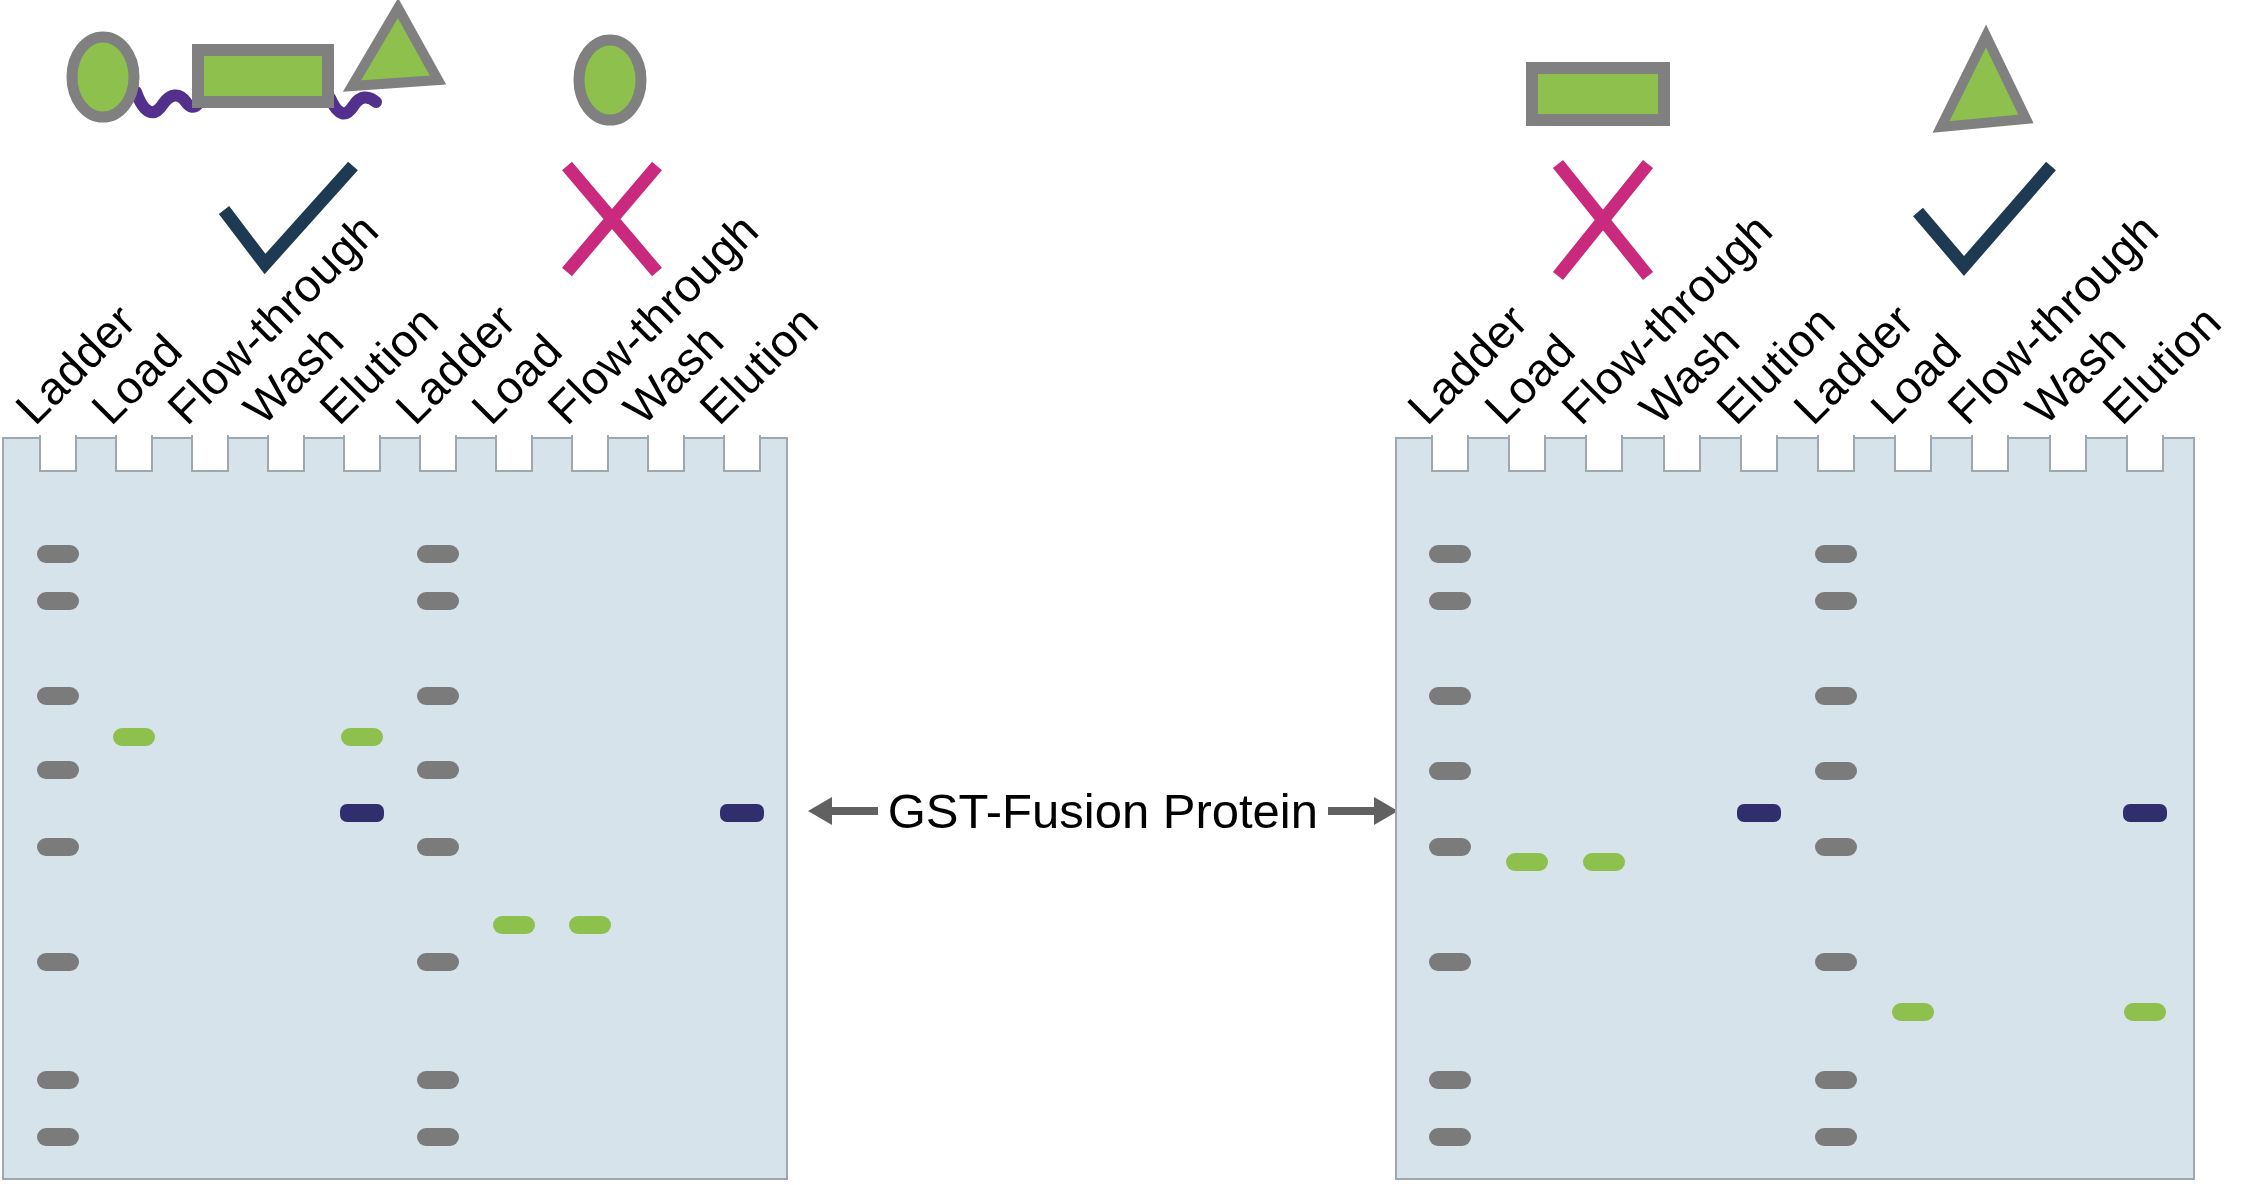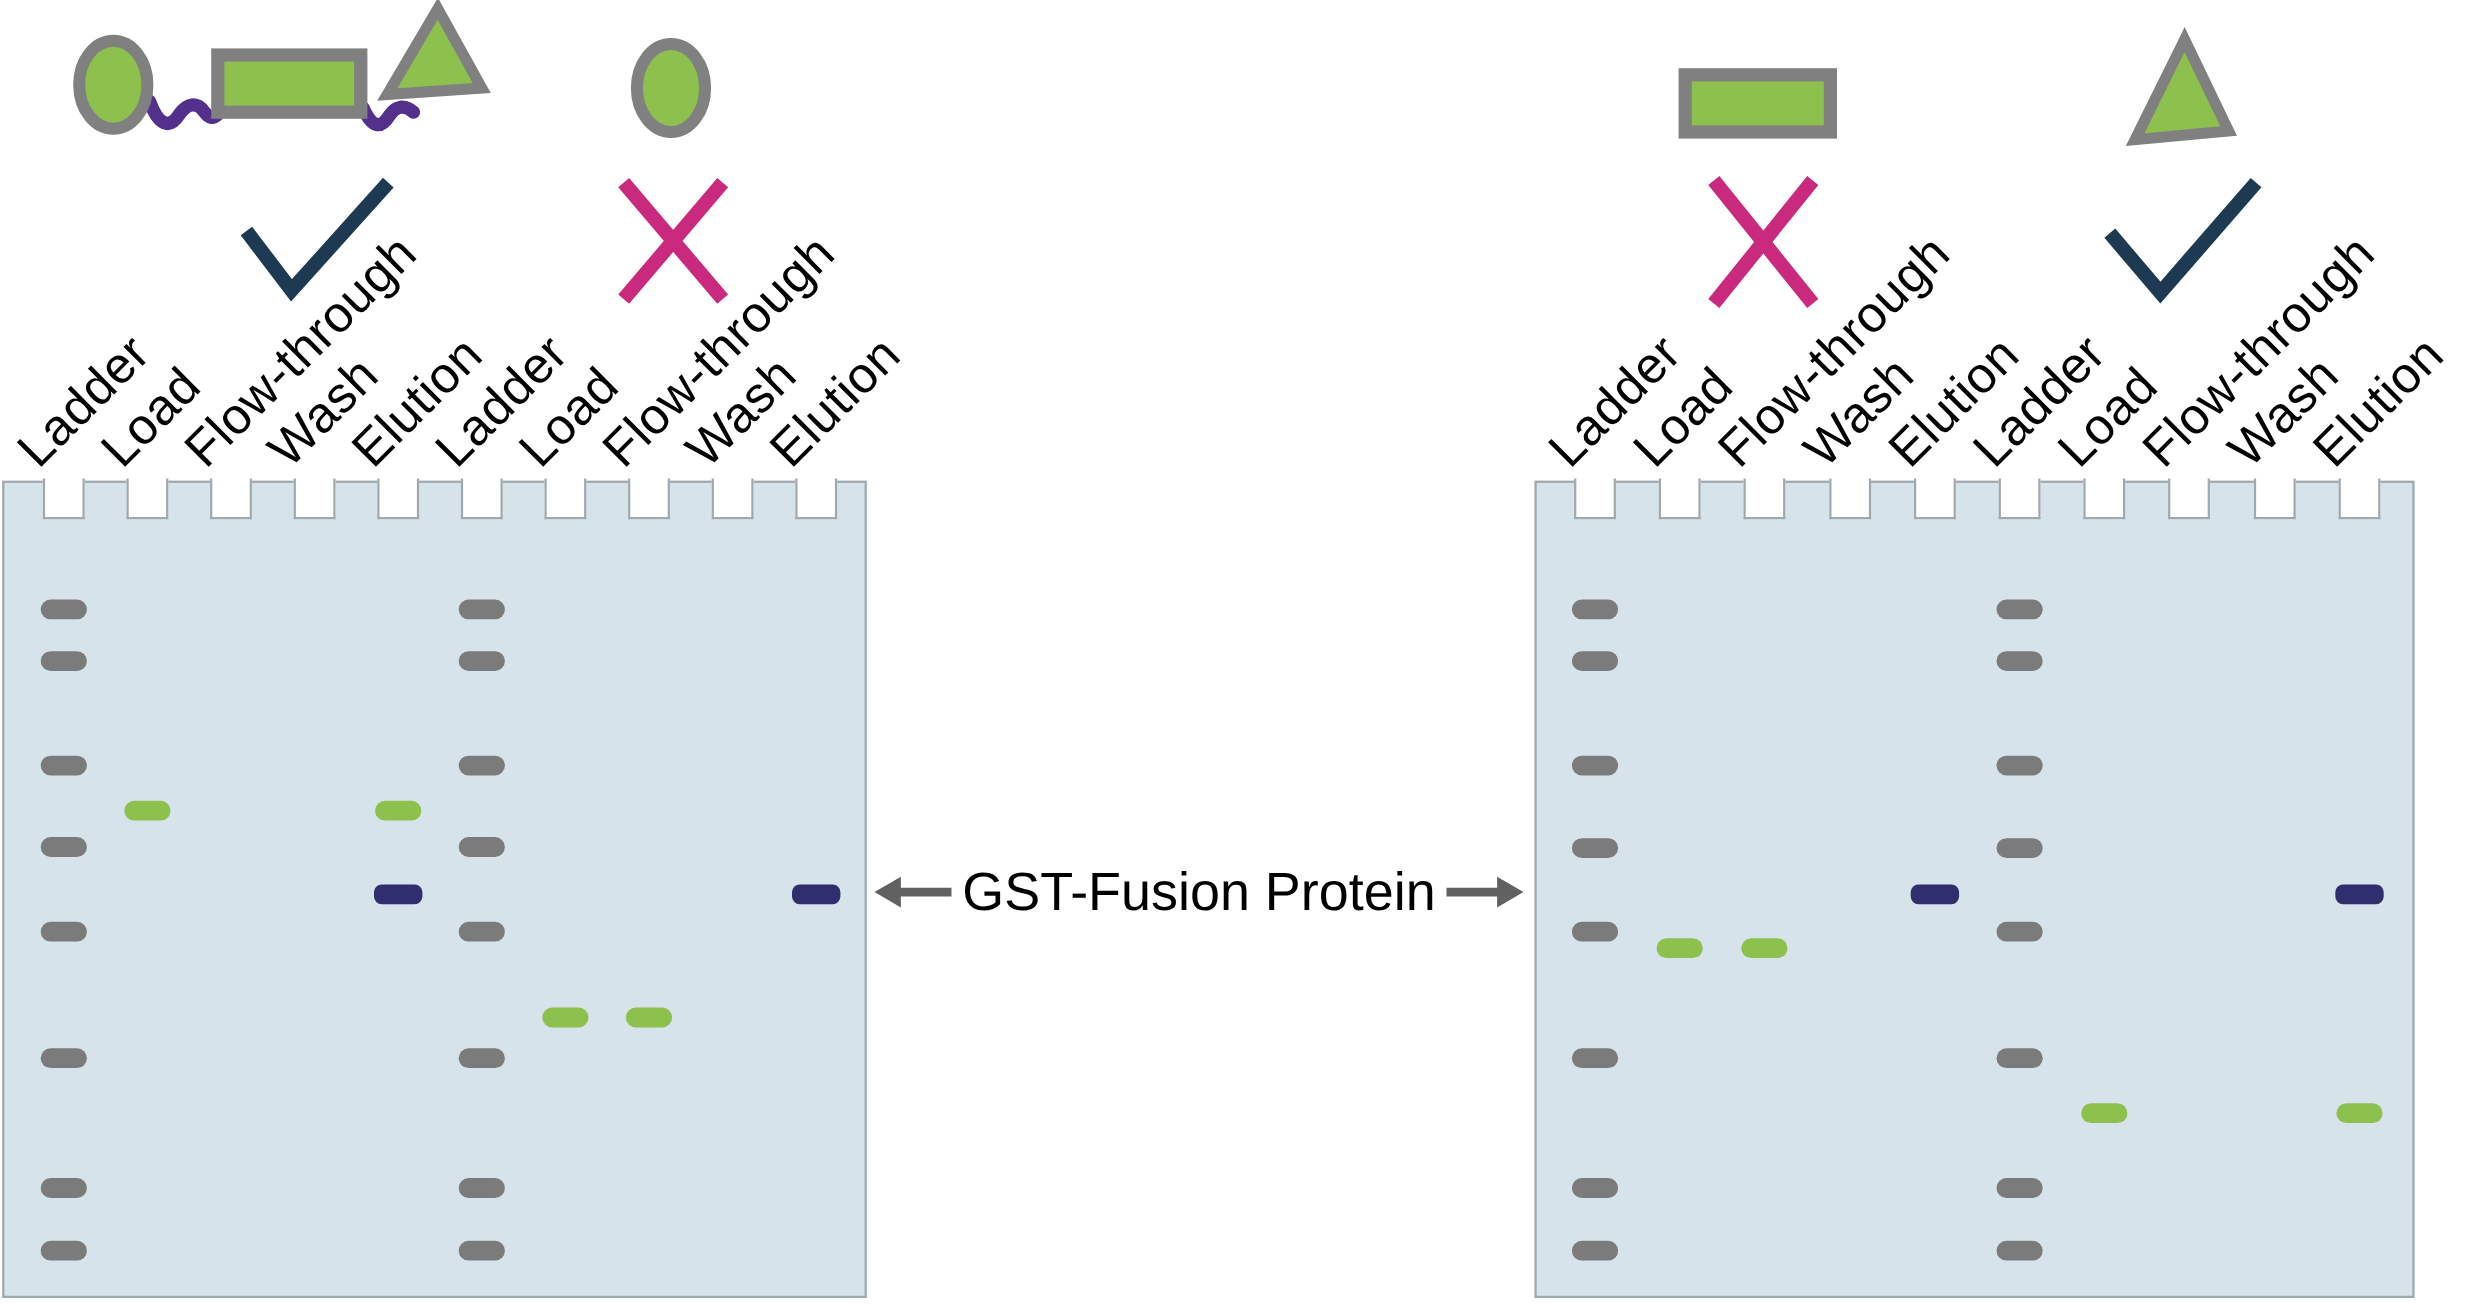--- a/index.html
+++ b/index.html
@@ -41,21 +41,21 @@
     line-height:1;
     color:var(--label-text);
     white-space:nowrap;
     transform:rotate(-45deg);
     transform-origin:0 100%;
     letter-spacing:0.5px;
   }
   .center-label{
     position:absolute;
     left:780px;top:783px;width:620px;height:56px;
-    display:flex;align-items:center;justify-content:center;gap:8px;
+    display:flex;align-items:center;justify-content:flex-end;gap:8px;
   }
   .center-label .txt{
     font-size:49px;
     color:var(--label-text);
     white-space:nowrap;
   }
   .arrow-line{stroke:var(--arrow);stroke-width:8;}
   .arrow-head{fill:var(--arrow);}
 </style>
 </head>

